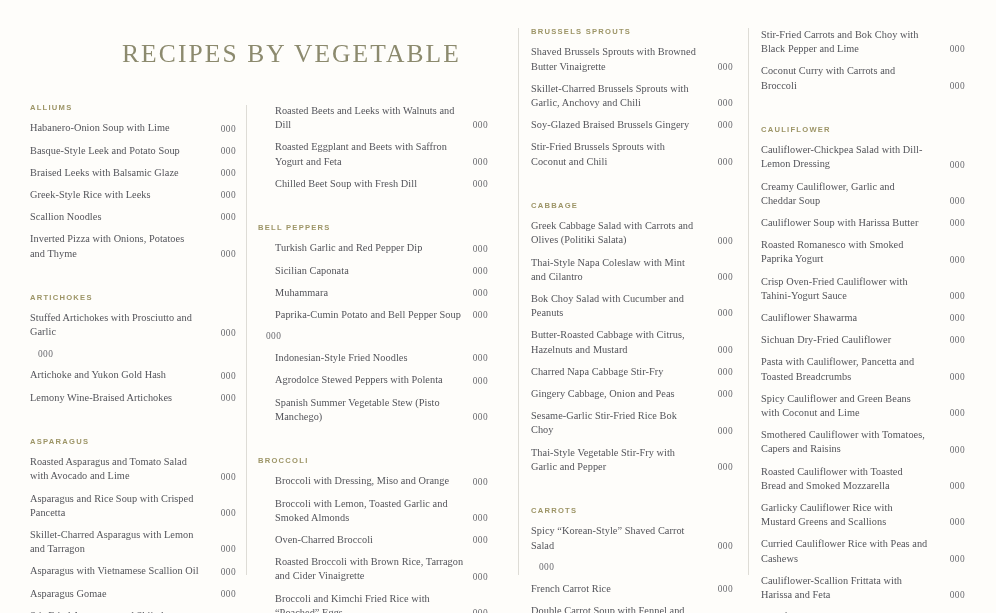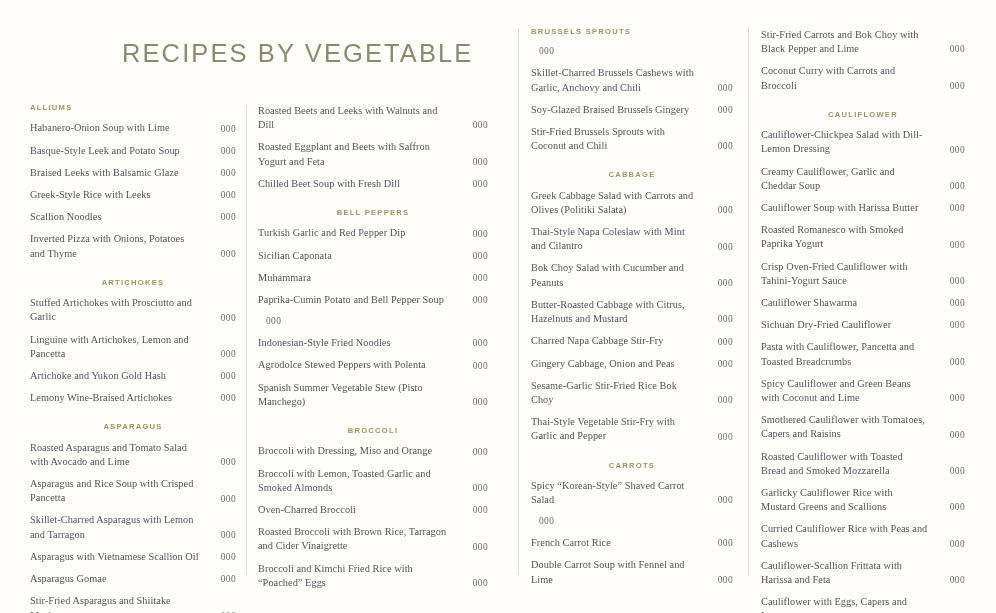--- a/index.html
+++ b/index.html
@@ -20,21 +20,21 @@
     width: 996px;
     height: 613px;
     box-sizing: border-box;
   }
 
   
   .page-title {
     position: absolute;
     left: 122px;
     top: 22px;
-    font-family: Liberation Sans, sans-serif;
+    font-family: Liberation Serif, serif;
     font-size: 25.5px;
     letter-spacing: 2.1px;
     color: #8c8a6e;
     font-weight: 400;
     white-space: nowrap;
   }
 
   
   .columns {
     position: absolute;
@@ -67,22 +67,21 @@
     font-family: "Liberation Sans", "DejaVu Sans", sans-serif;
     font-size: 7.6px;
     font-weight: 700;
     letter-spacing: 1.25px;
     color: #9d9567;
     text-transform: uppercase;
     margin: 0 0 9px 0;
     line-height: 1.1;
   }
   .section:not(:first-child) .section-head {
-    margin-top: 18px;
-    text-align: center;
+    margin-top: 33px;
   }
   .section { margin: 0; }
 
   
   .entry {
     display: flex;
     align-items: flex-end;
     justify-content: space-between;
     margin-bottom: 8px;
     line-height: 1.38;
@@ -95,21 +94,21 @@
     max-width: 170px;
   }
   .entry-page {
     font-size: 9.4px;
     font-family: "Liberation Serif", "DejaVu Serif", serif;
     color: #6a6b70;
     letter-spacing: 0.4px;
     padding-left: 8px;
     white-space: nowrap;
   }
-  .col-2 .entry-title { max-width: 190px; }
+  .col-2 .entry-title { max-width: 190px; margin-left: 17px; }
   .col-3 .entry-title { max-width: 166px; }
   .col-4 .entry-title { max-width: 168px; }
 </style>
 </head>
 <body>
 
 <div class="page">
 
   <h1 class="page-title">RECIPES BY VEGETABLE</h1>
 
@@ -146,21 +145,20 @@
             <span class="entry-page">000</span>
           </div>
         </div>
         <div class="section">
           <div class="section-head">ARTICHOKES</div>
           <div class="entry">
             <span class="entry-title">Stuffed Artichokes with Prosciutto and Garlic</span>
             <span class="entry-page">000</span>
           </div>
           <div class="entry">
-            <span class="entry-title">Linguine with Artichokes, Lemon and Pancetta</span>
             <span class="entry-page">000</span>
           </div>
           <div class="entry">
             <span class="entry-title">Artichoke and Yukon Gold Hash</span>
             <span class="entry-page">000</span>
           </div>
           <div class="entry">
             <span class="entry-title">Lemony Wine-Braised Artichokes</span>
             <span class="entry-page">000</span>
           </div>
@@ -263,24 +261,25 @@
           <div class="entry">
             <span class="entry-title">Broccoli and Kimchi Fried Rice with “Poached” Eggs</span>
             <span class="entry-page">000</span>
           </div>
         </div>
       </div>
     <div class="col col-3">
         <div class="section">
           <div class="section-head">BRUSSELS SPROUTS</div>
           <div class="entry">
-            <span class="entry-page">000</span>
-          </div>
-          <div class="entry">
-            <span class="entry-title">Skillet-Charred Brussels Cashews with Garlic, Anchovy and Chili</span>
+            <span class="entry-title">Shaved Brussels Sprouts with Browned Butter Vinaigrette</span>
+            <span class="entry-page">000</span>
+          </div>
+          <div class="entry">
+            <span class="entry-title">Skillet-Charred Brussels Sprouts with Garlic, Anchovy and Chili</span>
             <span class="entry-page">000</span>
           </div>
           <div class="entry">
             <span class="entry-title">Soy-Glazed Braised Brussels Gingery</span>
             <span class="entry-page">000</span>
           </div>
           <div class="entry">
             <span class="entry-title">Stir-Fried Brussels Sprouts with Coconut and Chili</span>
             <span class="entry-page">000</span>
           </div>

